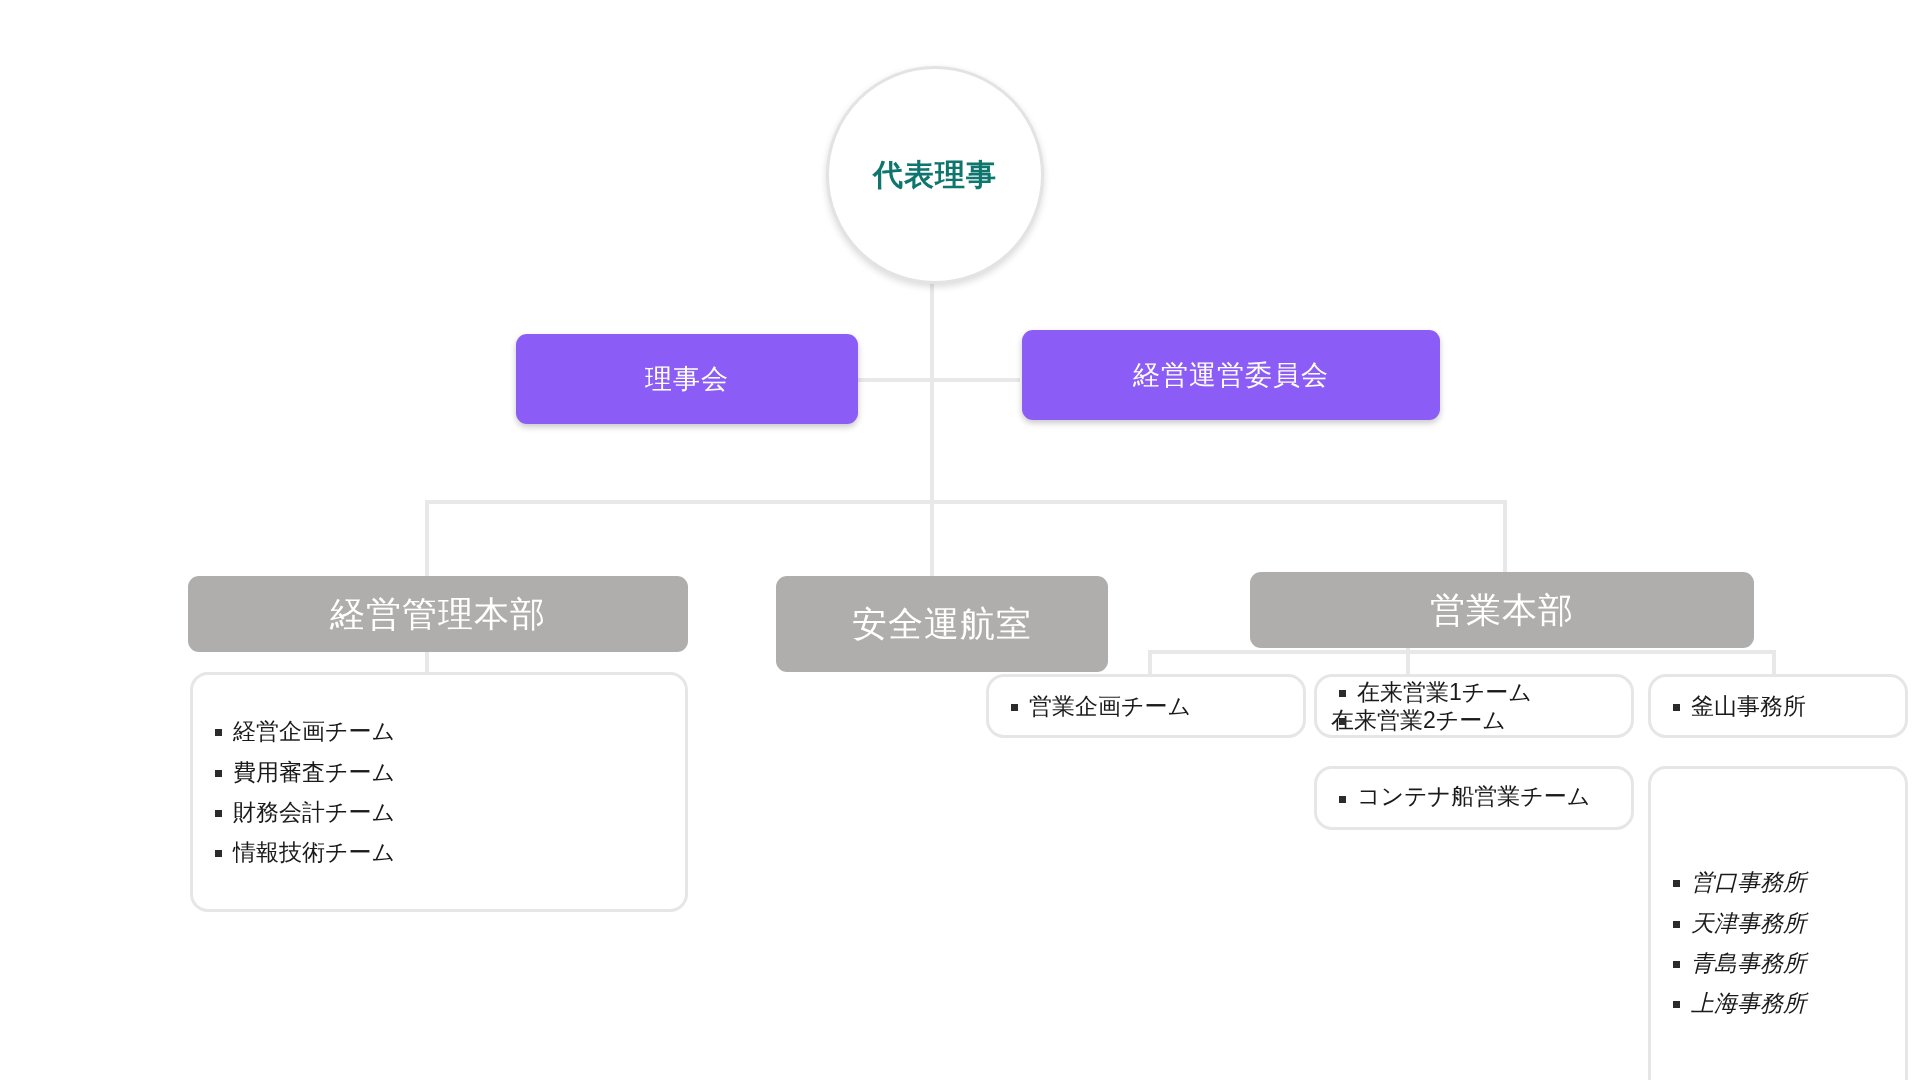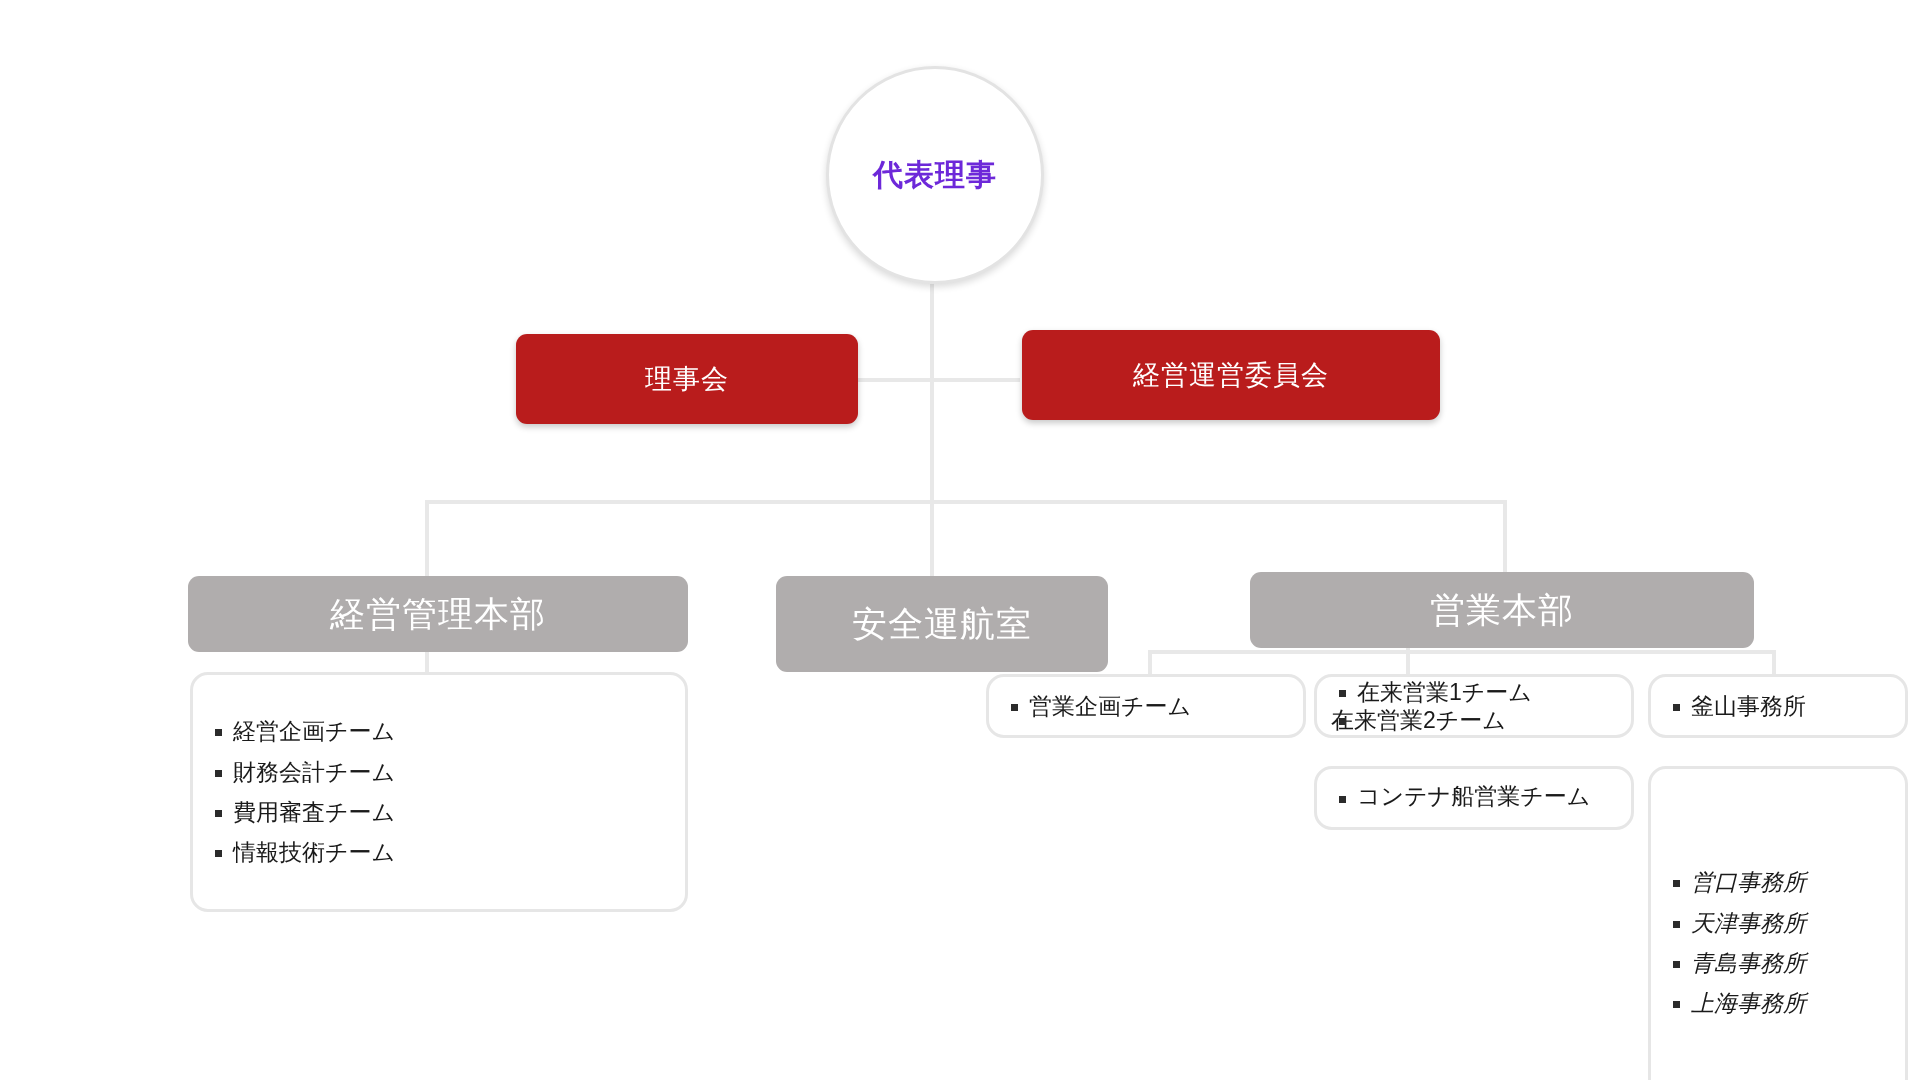--- a/index.html
+++ b/index.html
@@ -38,31 +38,31 @@
     border-radius: 50%;
     background: #ffffff;
     border: 3px solid #e3e3e3;
     box-shadow: 0 3px 7px rgba(0,0,0,0.14);
     display: flex;
     align-items: center;
     justify-content: center;
     z-index: 5;
   }
   .root-circle .root-label {
-    color: #6d28d9;
+    color: #0f766e;
     font-size: 30px;
     font-weight: bold;
     letter-spacing: 1px;
     line-height: 1;
   }
 
   
   .box-dark {
     position: absolute;
-    background: #b91c1c;
+    background: #8b5cf6;
     border-radius: 11px;
     display: flex;
     align-items: center;
     justify-content: center;
     color: #ffffff;
     font-size: 27px;
     letter-spacing: 1px;
     box-shadow: 0 3px 6px rgba(0,0,0,0.22);
     z-index: 4;
   }
@@ -154,22 +154,22 @@
     <span>安全運航室</span>
   </div>
 
   <div class="box-grey" style="left:1250px; top:572px; width:504px; height:76px;">
     <span>営業本部</span>
   </div>
 
   <div class="box-list" style="left:190px; top:672px; width:498px; height:240px;">
     <ul>
       <li style="margin:14px 0;">経営企画チーム</li>
+      <li style="margin:14px 0;">費用審査チーム</li>
       <li style="margin:14px 0;">財務会計チーム</li>
-      <li style="margin:14px 0;">費用審査チーム</li>
       <li style="margin:14px 0;">情報技術チーム</li>
     </ul>
   </div>
 
   <div class="box-list" style="left:986px; top:674px; width:320px; height:64px;">
     <ul>
       <li>営業企画チーム</li>
     </ul>
   </div>
 

